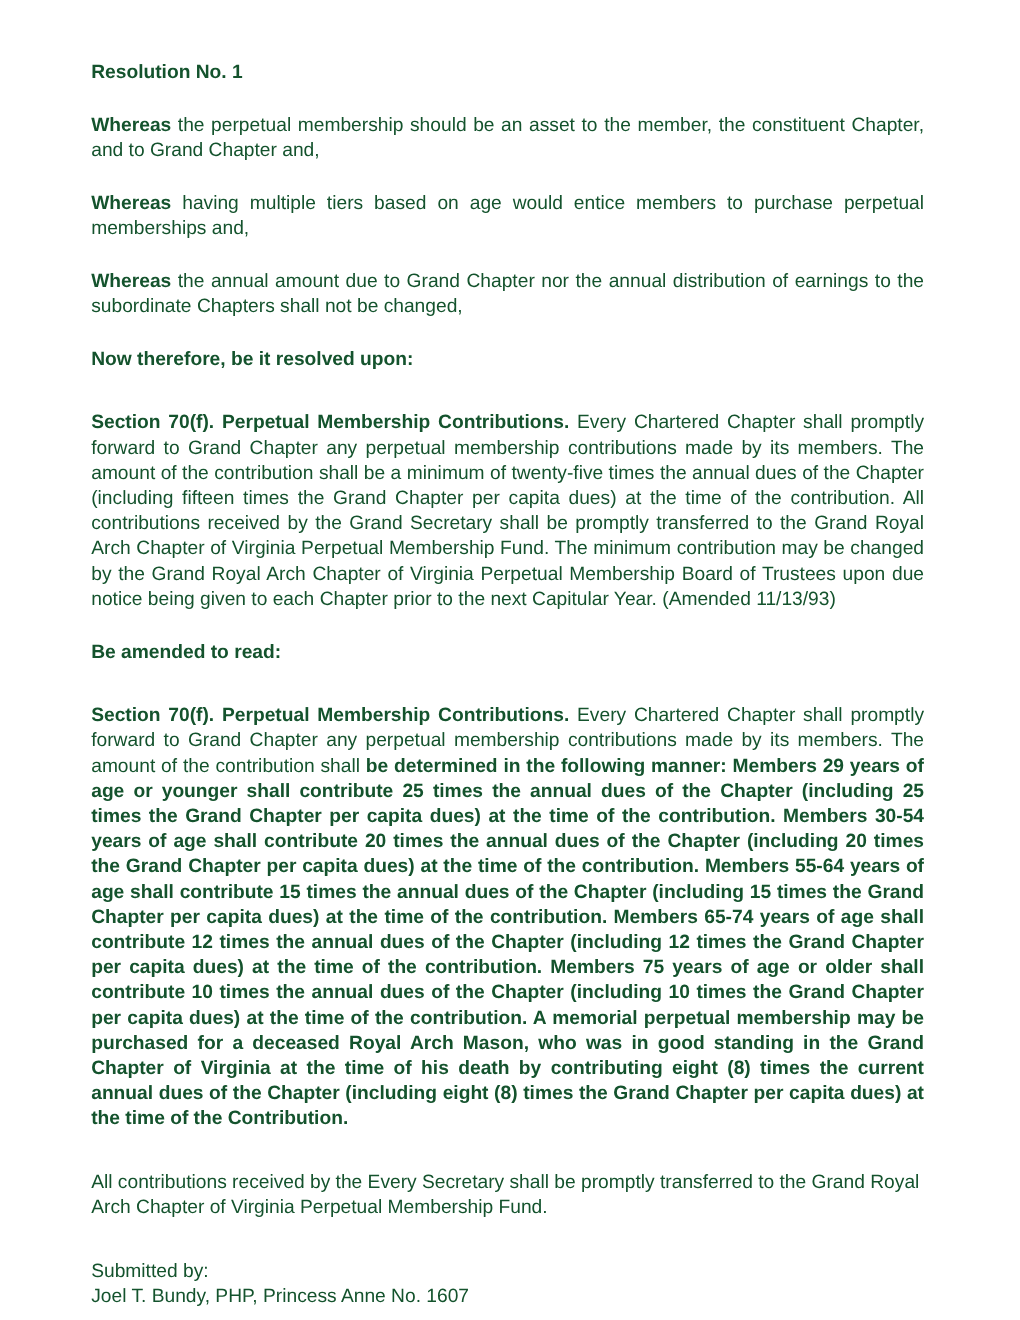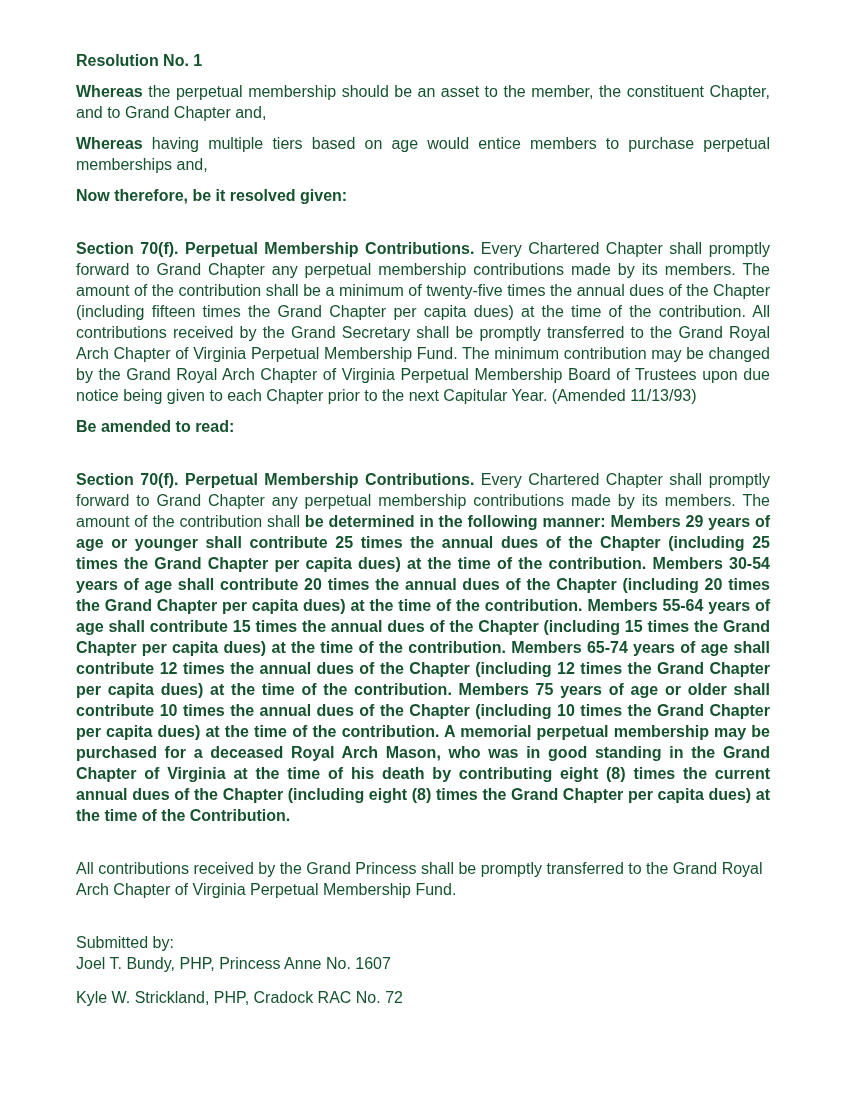--- a/index.html
+++ b/index.html
@@ -6,45 +6,46 @@
     body { width: 850px; height: 1100px; overflow: hidden; position: relative; }
     .page {
       position: absolute; left: 76px; top: 50px; width: 694px;
       font-family: Liberation Sans, sans-serif; font-size: 16px; color: #14532d;
       line-height: 21px;
     }
     p { margin: 0; }
     .just { text-align: justify; }
     b, .b { font-weight: bold; }
     .title { margin-bottom: 10px; }
-    .mt10 { margin-top: 10px; }
+    .mt10 { margin-top: 23px; }
     .mt20 { margin-top: 32px; }
     .mt14 { margin-top: 32px; }
     .sig1 { }
     .sig2 { margin-top: 13px; }
   </style>
 </head>
 <body>
 
 <div class="page">
   <p class="title b">Resolution No. 1</p>
 
 
   <p class="just mt10"><b>Whereas</b><span> the perpetual membership should be an asset to the member, the constituent Chapter, and to Grand Chapter and,</span></p>
 
   <p class="just mt10"><b>Whereas</b><span> having multiple tiers based on age would entice members to purchase perpetual memberships and,</span></p>
 
+  <p class="just mt10"><b>Whereas</b><span> the annual amount due to Grand Chapter nor the annual distribution of earnings to the subordinate Chapters shall not be changed,</span></p>
 
-  <p class="mt10 b">Now therefore, be it resolved given:</p>
+  <p class="mt10 b">Now therefore, be it resolved upon:</p>
 
   <p class="just mt20"><b>Section 70(f). Perpetual Membership Contributions.</b><span> Every Chartered Chapter shall promptly forward to Grand Chapter any perpetual membership contributions made by its members. The amount of the contribution shall be a minimum of twenty-five times the annual dues of the Chapter (including fifteen times the Grand Chapter per capita dues) at the time of the contribution. All contributions received by the Grand Secretary shall be promptly transferred to the Grand Royal Arch Chapter of Virginia Perpetual Membership Fund. The minimum contribution may be changed by the Grand Royal Arch Chapter of Virginia Perpetual Membership Board of Trustees upon due notice being given to each Chapter prior to the next Capitular Year. (Amended 11/13/93)</span></p>
 
   <p class="mt10 b">Be amended to read:</p>
 
   <p class="just mt20"><b>Section 70(f). Perpetual Membership Contributions.</b><span> Every Chartered Chapter shall promptly forward to Grand Chapter any perpetual membership contributions made by its members. The amount of the contribution shall </span><b>be determined in the following manner:  Members 29 years of age or younger shall contribute 25 times the annual dues of the Chapter (including 25 times the Grand Chapter per capita dues) at the time of the contribution. Members 30-54 years of age shall contribute 20 times the annual dues of the Chapter (including 20 times the Grand Chapter per capita dues) at the time of the contribution.   Members 55-64 years of age shall contribute 15 times the annual dues of the Chapter (including 15 times the Grand Chapter per capita dues) at the time of the contribution. Members 65-74 years of age shall contribute 12 times the annual dues of the Chapter (including 12 times the Grand Chapter per capita dues) at the time of the contribution.  Members 75 years of age or older shall contribute 10 times the annual dues of the Chapter (including 10 times the Grand Chapter per capita dues) at the time of the contribution.   A memorial perpetual membership may be purchased for a deceased Royal Arch Mason, who was in good standing in the Grand Chapter of Virginia at the time of his death by contributing eight (8) times the current annual dues of the Chapter (including eight (8) times the Grand Chapter per capita dues) at the time of the Contribution.</b></p>
 
-  <p class="mt20">All contributions received by the Grand Princess shall be promptly transferred to the Grand Royal Arch Chapter of Virginia Perpetual Membership Fund.</p>
+  <p class="mt20">All contributions received by the Every Secretary shall be promptly transferred to the Grand Royal Arch Chapter of Virginia Perpetual Membership Fund.</p>
 
   <p class="mt14">Submitted by:</p>
 
   <p class="sig1">Joel T. Bundy, PHP, Princess Anne No. 1607</p>
   <p class="sig2">Kyle W. Strickland, PHP, Cradock RAC No. 72</p>
 </div>
 
 </body></html>

